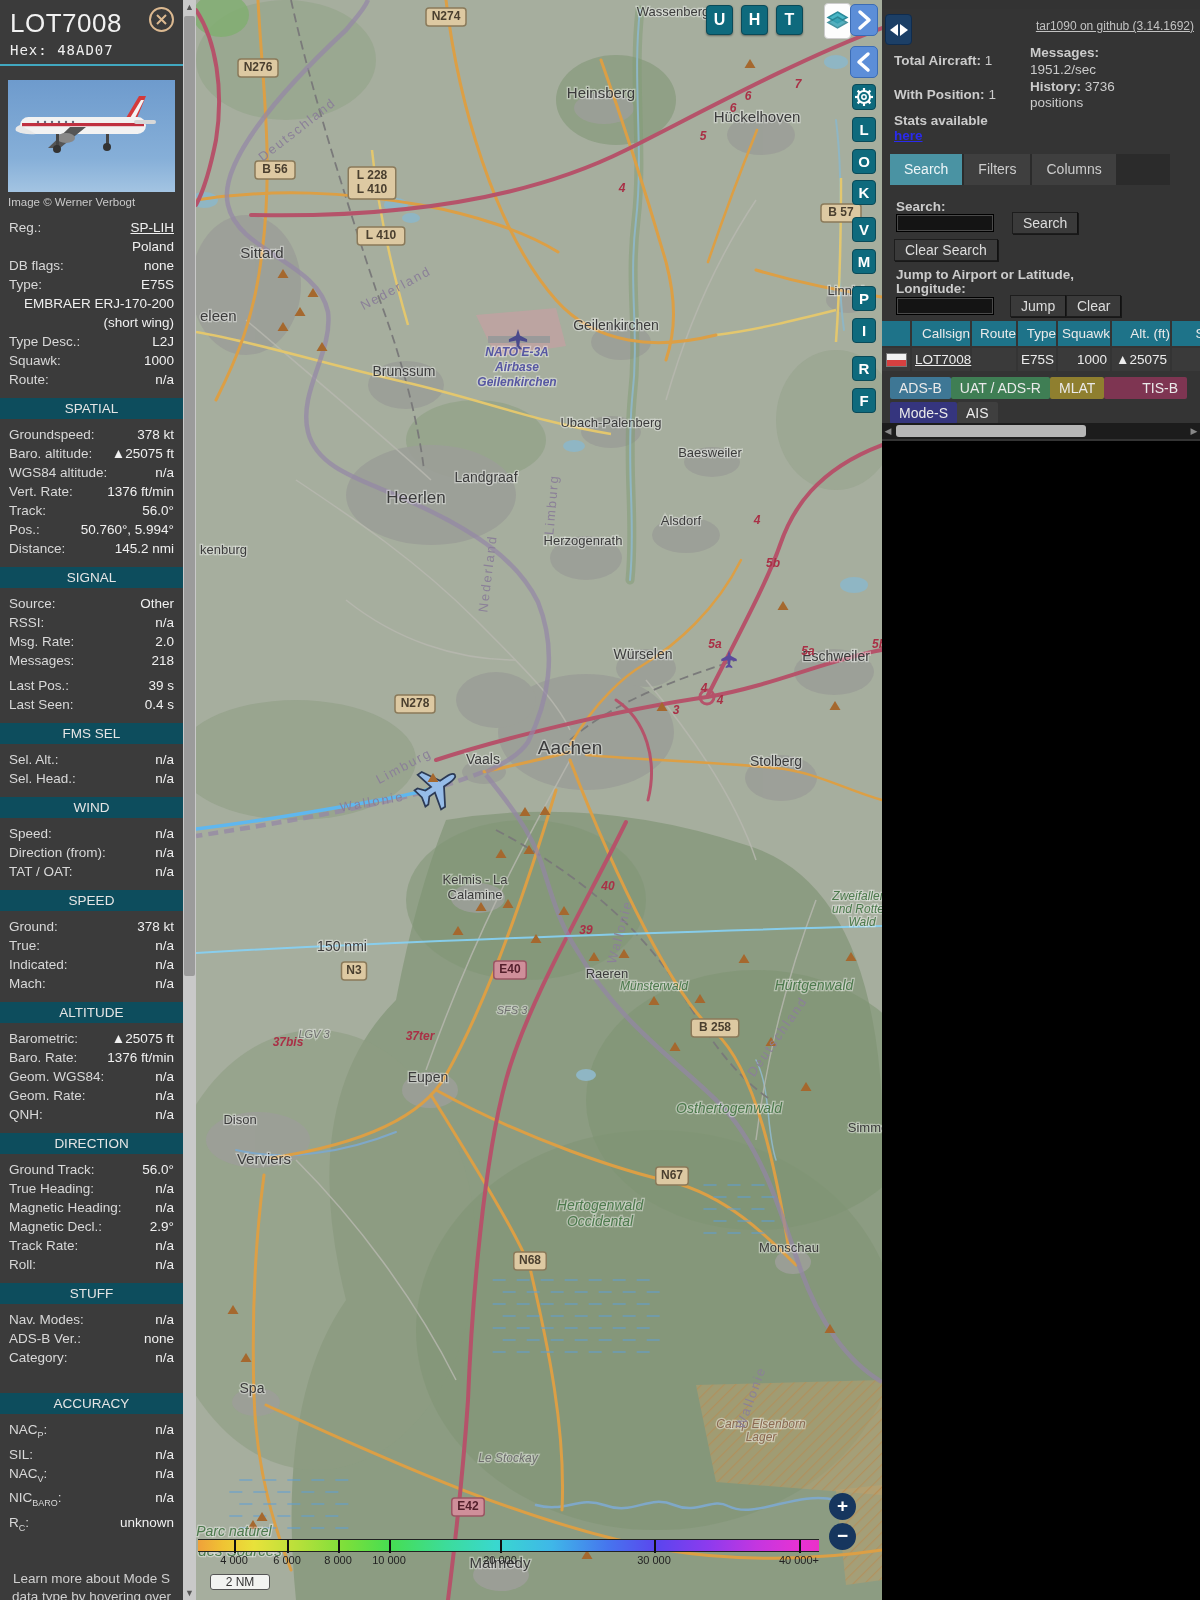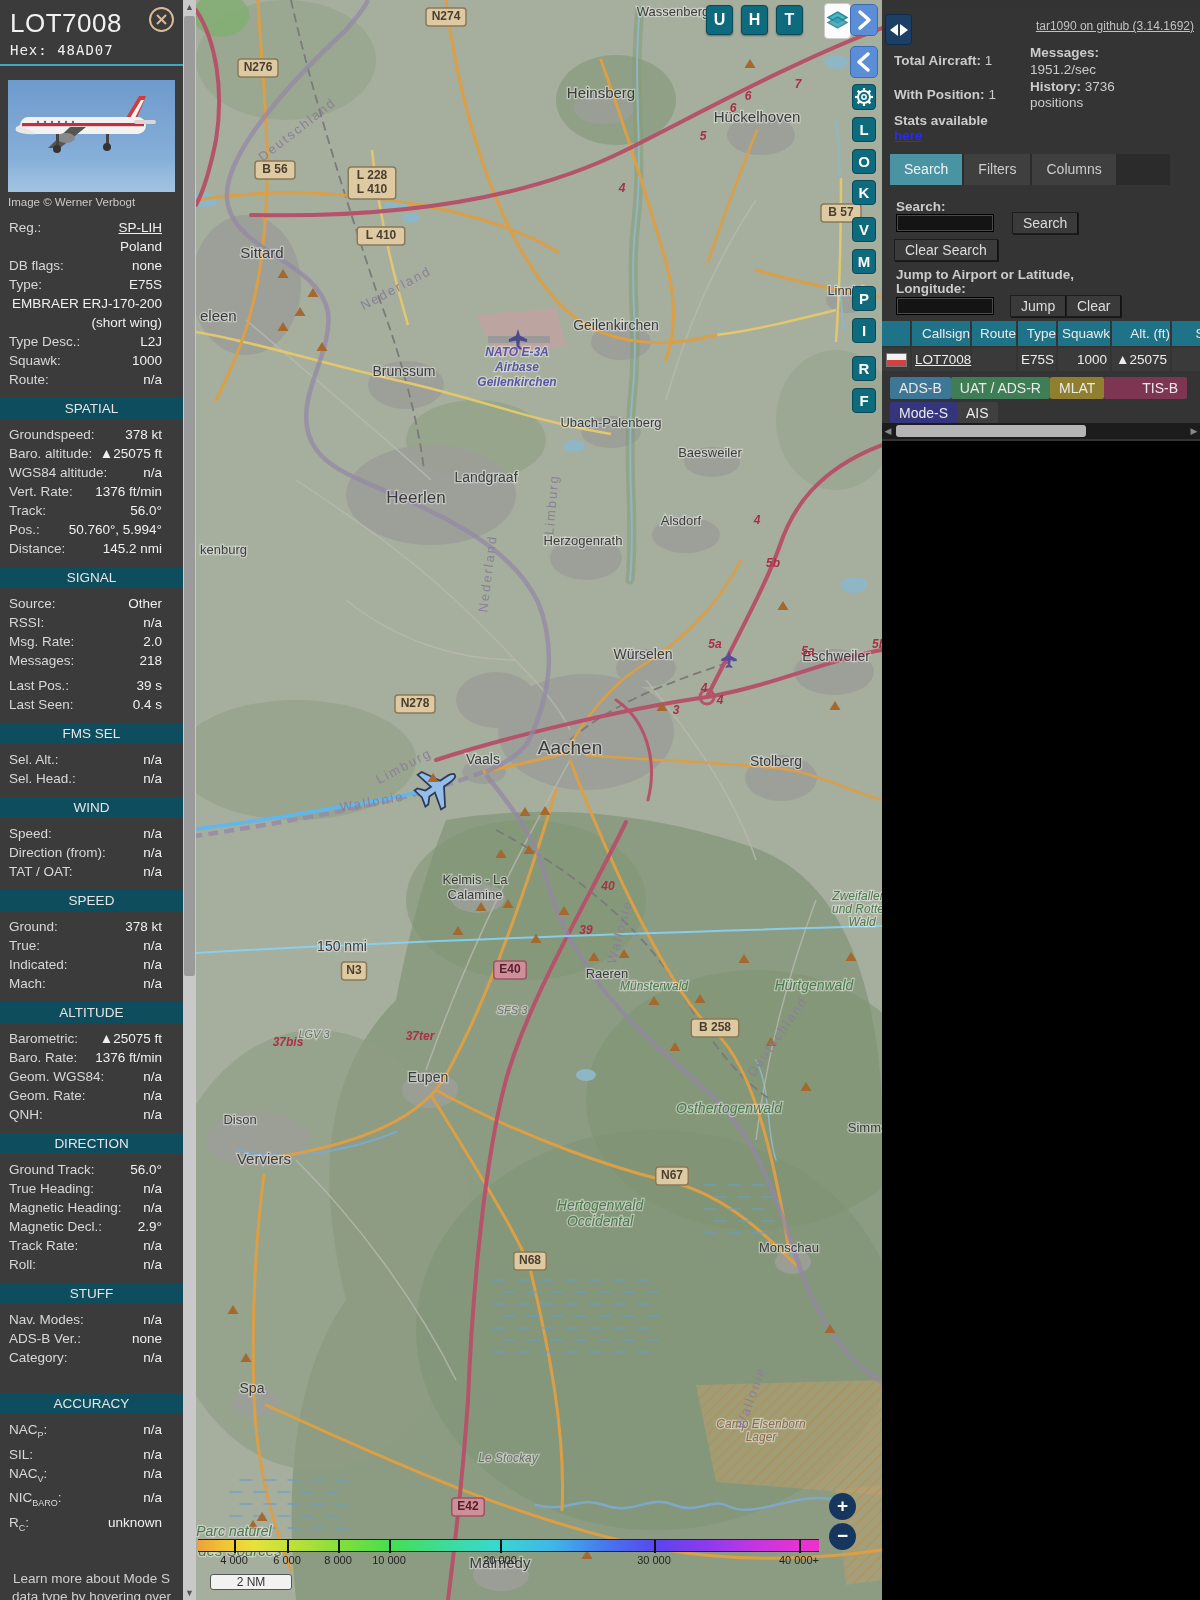--- a/index.html
+++ b/index.html
@@ -9,21 +9,21 @@
   #sidebar { position:absolute; left:0; top:0; width:183px; height:1600px;
     background:#3b3b3b; color:#ddd; font-size:13.5px; }
   #sb-head { position:relative; padding:8px 10px 6px 10px; border-bottom:2px solid #41a8c0; }
   #sb-title { font-size:26px; color:#f1f1f1; font-weight:400; letter-spacing:.5px; }
   #sb-hex { font-family:"DejaVu Sans Mono", monospace; font-weight:normal; font-size:14px;
     color:#efefef; margin-top:3px; letter-spacing:1px; }
   #sb-close { position:absolute; right:8px; top:6px; width:27px; height:27px; cursor:pointer; }
   #sb-photo { margin:14px 8px 0 8px; width:167px; height:112px; position:relative; overflow:hidden;
     background:linear-gradient(180deg,#6e9bcd 0%,#86afd8 70%,#a3c4e2 100%); }
   #sb-credit { margin:4px 8px 0 8px; font-size:11.5px; color:#c9c9c9; }
-  .sb-rows { padding:10px 21px 0 9px; }
+  .sb-rows { padding:10px 9px 0 9px; }
   .sb-row { display:flex; justify-content:space-between; line-height:19px; }
   .sb-row .lbl { color:#d8d8d8; white-space:nowrap; }
   .sb-row .val { color:#f0f0f0; text-align:right; flex:1; }
   .sb-row .val.link { text-decoration:underline; }
   .sb-row.gap { margin-top:6px; }
   .sb-sec { background:#0d4d5d; color:#e5e5e5; text-align:center; font-size:13.5px;
     line-height:21px; margin:9px 0 4px 0; }
   .sb-sec.mt { margin-top:26px; }
   sub { font-size:9px; }
   #sb-foot { margin:32px 6px 0 6px; text-align:center; color:#cfcfcf; line-height:18px; }
@@ -49,21 +49,21 @@
   #btn-gear { position:absolute; left:656px; top:84px; width:24px; height:26px; background:#0e6a7d;
     border:1px solid #0a4a58; border-radius:4px; cursor:pointer; }
   
   #alt-legend { position:absolute; left:2px; top:1539px; width:621px; height:13px;
     background:linear-gradient(to right,#efa13a 0%,#f0c333 4%,#e8e23a 9%,#b8e03a 16%,
       #7adf3b 24%,#46de52 31%,#3cdc9b 40%,#39d8cf 48%,#3fb7e8 57%,#4675ee 66%,
       #5b45ee 74%,#8c3bee 82%,#c436e0 90%,#e832d3 97%,#ea31c9 100%);
     border-top:1px solid #222; border-bottom:1px solid #222; }
   .alt-tick { position:absolute; top:0; width:2px; height:13px; background:#111; }
   .alt-lab { position:absolute; top:15px; transform:translateX(-50%); font-size:11px; color:#222; white-space:nowrap;text-align:right; }
-  #scalebox { position:absolute; left:14px; top:1574px; width:82px; height:16px; background:rgba(255,255,255,.85);
+  #scalebox { position:absolute; left:14px; top:1574px; width:60px; height:16px; background:rgba(255,255,255,.85);
     border:1.5px solid #555; border-radius:3px; font-size:12px; color:#333; text-align:center; line-height:14px; }
   .zoom-btn { position:absolute; left:633px; width:27px; height:27px; border-radius:50%;
     background:#16365e; color:#fff; font-size:19px; font-weight:bold; text-align:center;
     line-height:25px; cursor:pointer; }
   #attrib { position:absolute; right:0; top:1571px; background:rgba(255,255,255,.82);
     padding:13px 6px 3px 8px; font-size:12.5px;margin-top:33px; }
   #attrib .a1 { color:#6e6e6e; } #attrib .a2 { color:#333; }
   
   text { font-family:"Liberation Sans", sans-serif; }
   .city { fill:#3c3c3c; paint-order:stroke; stroke:rgba(255,255,255,.4); stroke-width:2.5px; }

